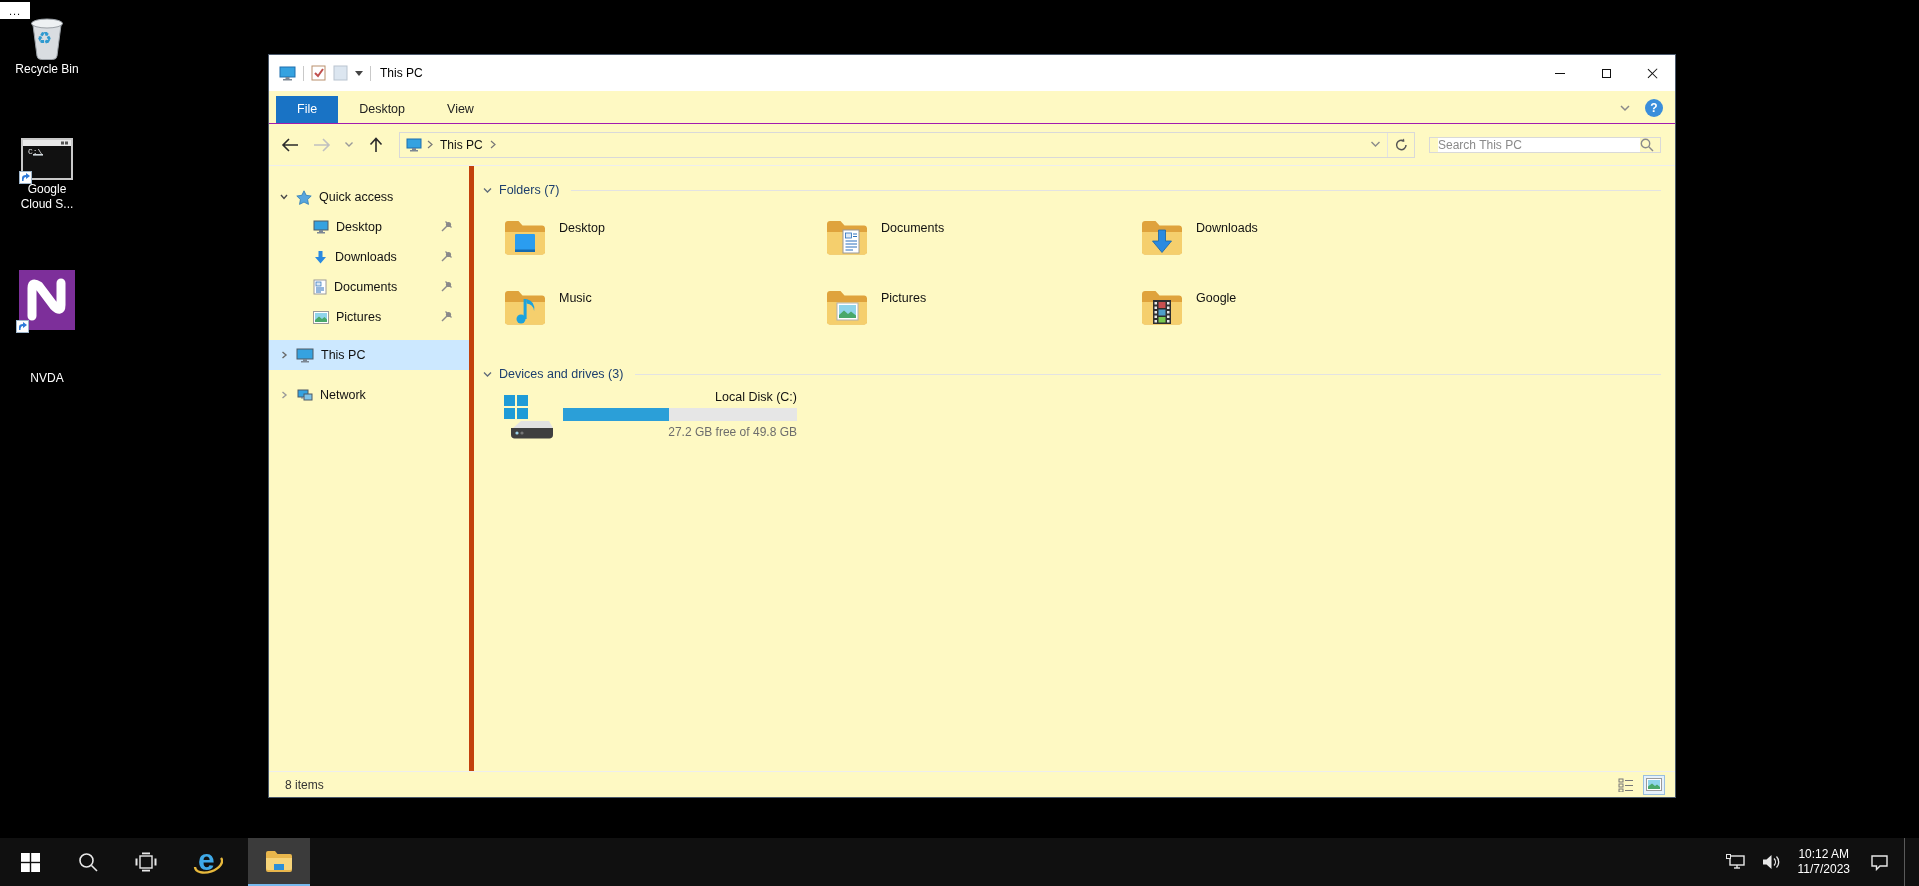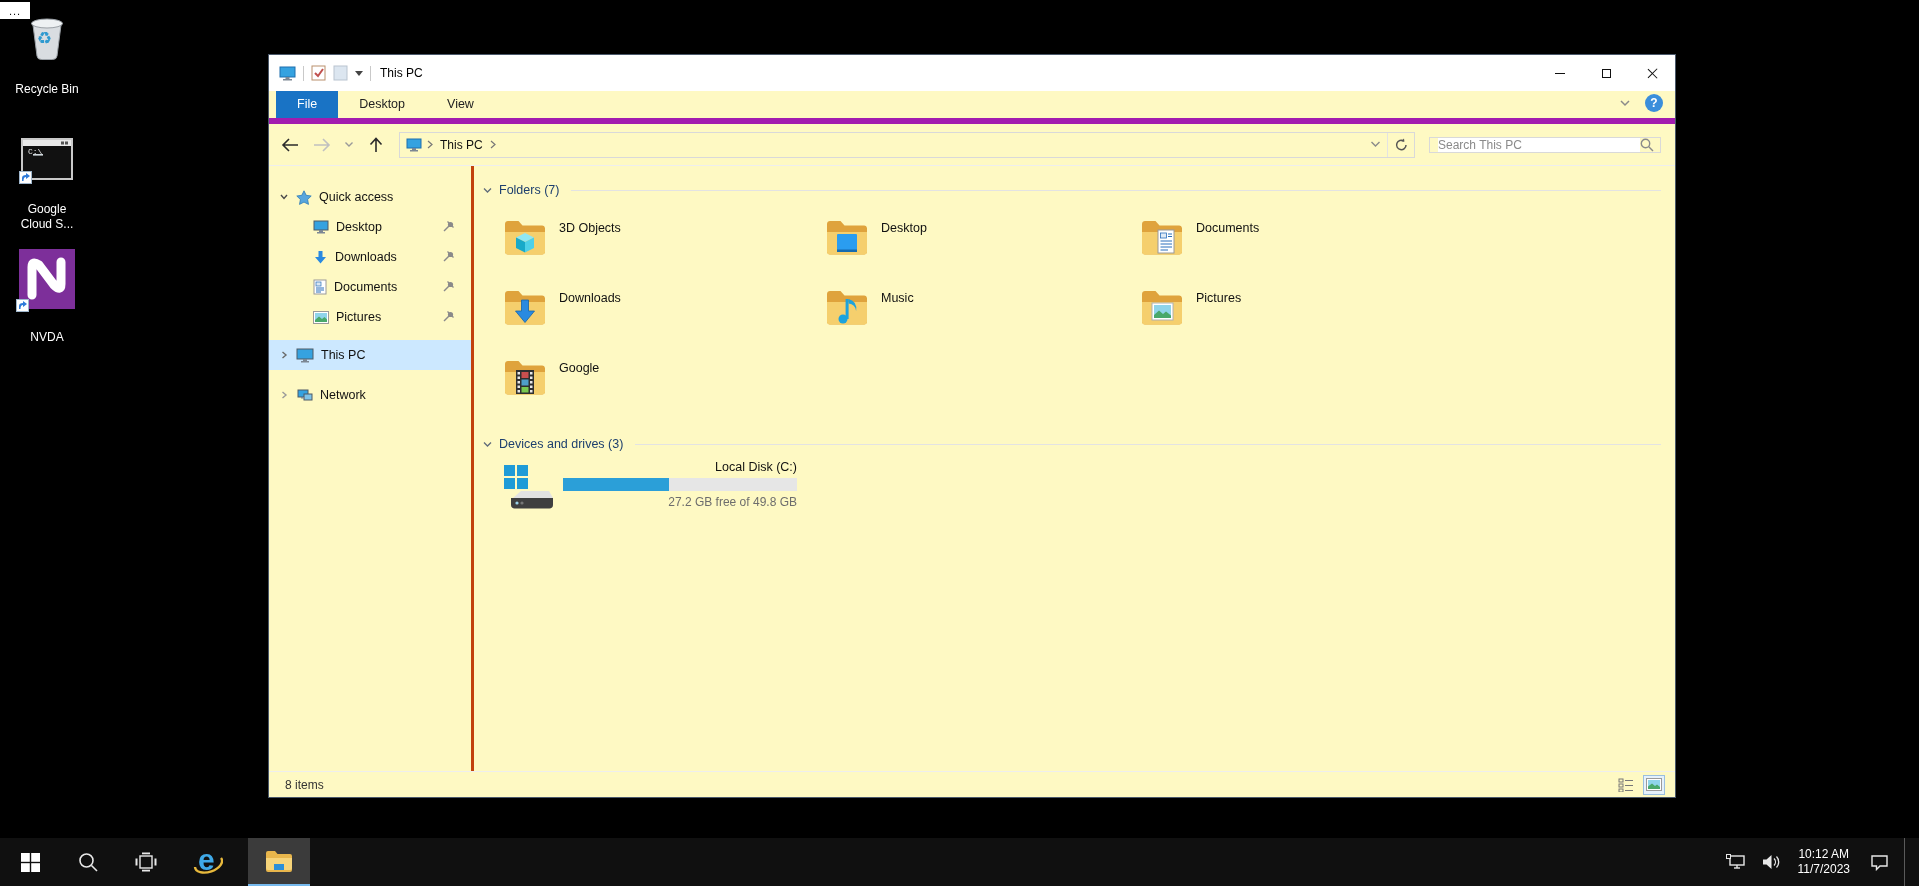--- a/index.html
+++ b/index.html
@@ -3,56 +3,56 @@
 <meta charset="utf-8">
 <style>
   * { margin:0; padding:0; box-sizing:border-box; }
   html,body { width:1919px; height:886px; overflow:hidden; }
   body { background:#000; font-family:"Liberation Sans", sans-serif; position:relative; color:#1a1a1a; }
   svg { display:block; }
 
   
   .overflow-box { position:absolute; left:0; top:2px; width:30px; height:17px; background:#fff; display:flex; align-items:center; justify-content:center; font-size:11px; letter-spacing:1px; color:#111; }
   .desk-item { position:absolute; width:94px; display:flex; flex-direction:column; align-items:center; }
-  .desk-label { margin-top:20px; color:#fff; font-size:12px; text-align:center; line-height:15px; text-shadow:1px 1px 2px #000, 0 0 3px #000; max-width:80px; word-wrap:break-word; }
+  .desk-label { margin-top:0; color:#fff; font-size:12px; text-align:center; line-height:15px; text-shadow:1px 1px 2px #000, 0 0 3px #000; max-width:80px; word-wrap:break-word; }
   .shortcut-badge { position:absolute; left:-2px; bottom:-2px; width:13px; height:13px; background:#fff; border:1px solid #9fb6cc; display:flex; align-items:center; justify-content:center; }
 
   
   .window { position:absolute; left:268px; top:54px; width:1408px; height:744px; background:#fef9c3; border:1px solid #4a586a; display:flex; flex-direction:column; }
   .titlebar { height:36px; display:flex; align-items:center; padding-left:10px; background:#fff; flex:0 0 auto; }
   .qat { display:flex; align-items:center; gap:7px; }
   .qat-sep { width:1px; height:15px; background:#c9c9c9; }
   .qat-dd { width:0; height:0; border-left:4px solid transparent; border-right:4px solid transparent; border-top:5px solid #444; }
   .win-title { font-size:12px; color:#000; margin-left:9px; }
   .caption-btns { margin-left:auto; display:flex; height:100%; }
   .cap-btn { width:46px; height:100%; display:flex; align-items:center; justify-content:center; }
   .glyph-min { width:10px; height:1px; background:#111; }
   .glyph-max { width:9px; height:9px; border:1px solid #111; }
   .glyph-close { width:11px; height:11px; position:relative; }
   .glyph-close:before,.glyph-close:after { content:""; position:absolute; left:5px; top:-1px; width:1.4px; height:13px; background:#111; }
   .glyph-close:before { transform:rotate(45deg); } .glyph-close:after { transform:rotate(-45deg); }
 
-  .tabrow { height:33px; display:flex; align-items:flex-end; padding-left:7px; border-bottom:6px solid #a21caf; position:relative; flex:0 0 auto; }
+  .tabrow { height:33px; display:flex; align-items:flex-end; padding-left:7px; border-bottom:1px solid #a21caf; position:relative; flex:0 0 auto; }
   .tab { font-size:12.5px; padding:6px 21px 7px; color:#222; }
   .tab.active { background:#1973c5; color:#fff; }
   .ribbon-right { position:absolute; right:12px; bottom:6px; display:flex; align-items:center; gap:14px; }
   .help-circle { width:18px; height:18px; border-radius:50%; background:#3a8edb; color:#fff; font-size:12px; font-weight:bold; display:flex; align-items:center; justify-content:center; }
 
   .navrow { height:42px; display:flex; align-items:center; padding:0 14px 0 8px; gap:6px; border-bottom:1px solid #eee; flex:0 0 auto; }
   .nav-btn { width:26px; height:26px; display:flex; align-items:center; justify-content:center; }
   .addr-wrap { flex:1; height:26px; border:1px solid #d9d9d9; display:flex; align-items:stretch; margin-left:4px; }
   .addr-box { flex:1; display:flex; align-items:center; padding:0 6px; gap:5px; }
   .addr-text { font-size:12px; color:#111; padding:0 2px; }
   .addr-refresh { width:27px; border-left:1px solid #e3e3e3; display:flex; align-items:center; justify-content:center; }
   .searchbox { width:232px; height:16px; border:1px solid #d9d9d9; margin-left:8px; display:flex; align-items:center; padding:0 6px 0 8px; }
   .searchbox input { flex:1; border:none; outline:none; font-size:12px; font-family:"Liberation Sans",sans-serif; color:#333; }
   .searchbox input::placeholder { color:#8a8a8a; }
 
   .bodyrow { flex:1; display:flex; min-height:0; }
-  .sidebar { width:205px; flex:0 0 auto; padding-top:16px; border-right:3px solid #c2410c; font-size:12.5px; }
+  .sidebar { width:205px; flex:0 0 auto; padding-top:16px; border-right:5px solid #c2410c; font-size:12.5px; }
   .side-row { height:30px; display:flex; align-items:center; gap:7px; padding-left:10px; position:relative; }
   .side-row .chev { flex:0 0 auto; }
   .side-row.child { padding-left:44px; }
   .side-row.selected { background:#cce8ff; }
   .side-label { color:#111; }
   .pin { position:absolute; right:16px; top:8px; }
   .side-gap { height:8px; }
 
   .content { flex:1; padding:14px 0 0 6px; overflow:hidden; }
   .group-header { display:flex; align-items:center; gap:6px; height:20px; padding-left:2px; }
@@ -113,21 +113,21 @@
     <span style="position:absolute; left:7px; top:9px; color:#e8e8e8; font-size:8px; font-family:'Liberation Mono',monospace;">C:\</span>
     <div class="shortcut-badge">
       <svg width="9" height="9" viewBox="0 0 9 9">
           <path d="M1 8 L1 5 Q1 2 5 2 L5 0 L9 3 L5 6 L5 4 Q2.5 4 2.5 8 Z" fill="#2f7bd9"></path>
         </svg>
     </div>
   </div>
   <div class="desk-label" style="max-width:72px;">Google Cloud S...</div>
 </div>
 
-<div class="desk-item" style="left:0; top:248px;">
+<div class="desk-item" style="left:0; top:269px;gap:40px;">
   <div style="position:relative; width:58px; height:62px;">
     <svg width="58" height="62" viewBox="0 0 58 62">
       <rect x="1" y="1" width="56" height="60" fill="#7d2f9a"></rect>
       <path d="M14 47 V19 q0-7 7-2 l15 20 q7 7 7-1 V14" fill="none" stroke="#fff" stroke-width="9" stroke-linecap="round"></path>
     </svg>
     <div class="shortcut-badge">
       <svg width="9" height="9" viewBox="0 0 9 9">
           <path d="M1 8 L1 5 Q1 2 5 2 L5 0 L9 3 L5 6 L5 4 Q2.5 4 2.5 8 Z" fill="#2f7bd9"></path>
         </svg>
     </div>
@@ -336,30 +336,20 @@
       <div class="group-header">
         <svg width="11" height="11" viewBox="0 0 11 11">
             <polyline points="2,3.5 5.5,7 9,3.5" fill="none" stroke="#5f6b7a" stroke-width="1.3"></polyline>
           </svg>
         <span class="group-title">Folders (7)</span>
         <div class="group-rule"></div>
       </div>
 
       <div class="tiles">
 
-        <div class="tile">
-          <svg width="48" height="48" viewBox="0 0 48 48">
-            <path d="M4 10 c0-1.7 1.3-3 3-3 h10.5 l4 4.5 H41 c1.7 0 3 1.3 3 3 v23 c0 1.7-1.3 3-3 3 H7 c-1.7 0-3-1.3-3-3 Z" fill="#dfa33c"></path>
-            <path d="M4 18 h40 v19.5 c0 1.7-1.3 3-3 3 H7 c-1.7 0-3-1.3-3-3 Z" fill="#f5cf6d"></path>
-            <path d="M24 19 l9 4.5 -9 4.5 -9-4.5 Z" fill="#8fe7f4"></path>
-            <path d="M15 23.5 v10.5 l9 4.5 v-10.5 Z" fill="#18a9c9"></path>
-            <path d="M33 23.5 v10.5 l-9 4.5 v-10.5 Z" fill="#4ed0e8"></path>
-          </svg>
-          <div class="tile-label">3D Objects</div>
-        </div>
 
         <div class="tile">
           <svg width="48" height="48" viewBox="0 0 48 48">
             <path d="M4 10 c0-1.7 1.3-3 3-3 h10.5 l4 4.5 H41 c1.7 0 3 1.3 3 3 v23 c0 1.7-1.3 3-3 3 H7 c-1.7 0-3-1.3-3-3 Z" fill="#dfa33c"></path>
             <path d="M4 18 h40 v19.5 c0 1.7-1.3 3-3 3 H7 c-1.7 0-3-1.3-3-3 Z" fill="#f5cf6d"></path>
             <rect x="14" y="20" width="20" height="18" rx="1" fill="#2a9df0"></rect>
             <rect x="14" y="35.5" width="20" height="2.5" fill="#156bb0"></rect>
           </svg>
           <div class="tile-label">Desktop</div>
         </div>

